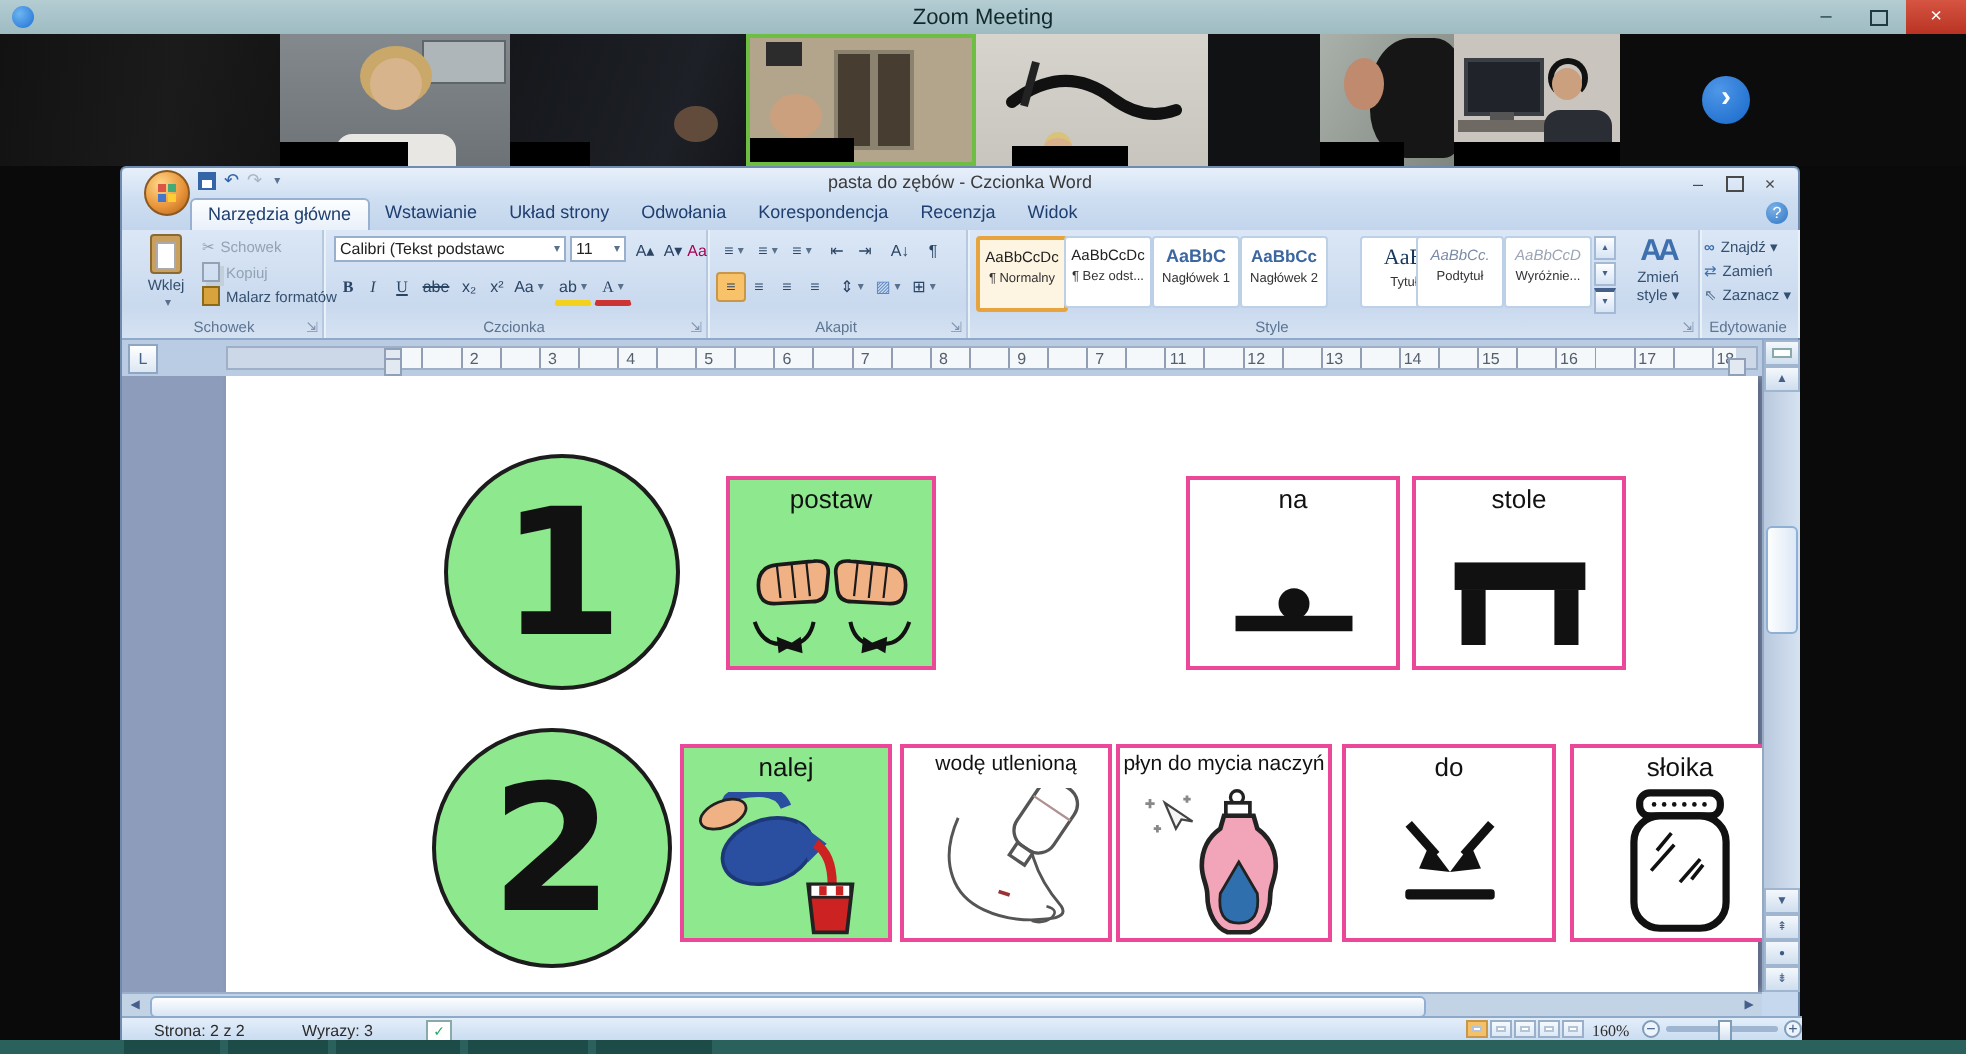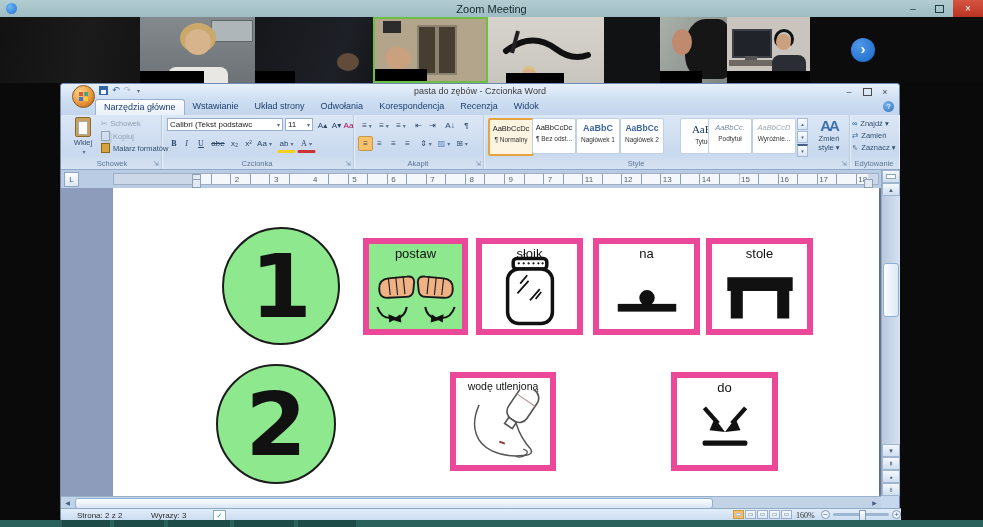--- a/index.html
+++ b/index.html
@@ -69,21 +69,21 @@
   .ruler-band{position:absolute;left:52px;top:3px;width:766px;height:12px;background:#f5f8fb;border:1px solid #9fb0c6;box-sizing:border-box;overflow:hidden;
      background-image:repeating-linear-gradient(90deg,rgba(120,135,160,0) 0 18.55px,rgba(120,135,160,.8) 18.55px 19.55px);}
   .ruler-band:before{content:"";position:absolute;left:0;top:0;bottom:0;width:82px;background:#ccd8e8;}
   .ruler-band:after{content:"";position:absolute;right:0;top:0;bottom:0;width:10px;background:#ccd8e8;}
   .rnum{position:absolute;top:1px;transform:translateX(-50%);font-size:8px;color:#55606e;background:#f5f8fb;padding:0 1px;line-height:10px;}
   .indent{position:absolute;width:7px;height:7px;background:#e3e9f1;border:1px solid #8fa0b8;}
   
   .docarea{left:0;top:104px;width:820px;height:308px;background:#8d9cbb;overflow:hidden;}
   .page{position:absolute;left:52px;top:0;width:766px;height:308px;background:#fff;box-shadow:3px 0 4px rgba(30,40,60,.45);}
   .numcircle{position:absolute;border-radius:50%;background:#8de88e;border:2px solid #1c1c1c;display:flex;align-items:center;justify-content:center;font-weight:bold;color:#111;font-family:"DejaVu Sans","Liberation Sans",sans-serif;}
-  .card{position:absolute;background:#fff;border:6px solid #ec4899;box-sizing:border-box;}
+  .card{position:absolute;background:#fff;border:2px solid #ec4899;box-sizing:border-box;}
   .card.green{background:#8de88e;}
   .card .lbl{text-align:center;font-size:13px;color:#111;margin-top:2px;white-space:nowrap;}
   .card .lbl.small{font-size:10.5px;}
   .card svg{position:absolute;left:50%;transform:translateX(-50%);bottom:1px;}
   
   .vscroll{left:820px;top:86px;width:19px;height:326px;background:linear-gradient(90deg,#b9c9de,#d5e2f1);border-left:1px solid #93a9c4;box-sizing:border-box;display:flex;flex-direction:column;}
   .sbtn{height:13px;background:linear-gradient(#f4f8fc,#cfdeee);border:1px solid #a0b6d0;box-sizing:border-box;font-size:6px;color:#44608a;display:flex;align-items:center;justify-content:center;}
   .vtrack{flex:1;position:relative;}
   .vthumb{position:absolute;left:1px;right:1px;top:67px;height:52px;background:linear-gradient(90deg,#fdfeff,#dce8f5);border:1px solid #8fb0d4;border-radius:3px;}
   .hscroll{left:0;top:412px;width:820px;height:12px;background:#c3d3e6;border-top:1px solid #9ab0ca;box-sizing:border-box;}
@@ -419,79 +419,106 @@
               <path d="M40 46 q-2 10 -10 12" fill="none" stroke="#111" stroke-width="2.2"></path>
                 <polygon points="33,54 24,60 34,63" fill="#111"></polygon>
               <path d="M60 46 q2 10 10 12" fill="none" stroke="#111" stroke-width="2.2"></path>
                 <polygon points="67,54 76,60 66,63" fill="#111"></polygon>
               <path d="M92 46 q-4 12 -14 12" fill="none" stroke="#111" stroke-width="2.2"></path>
                 <polygon points="80,54 70,58 79,63" fill="#111"></polygon>
             </g>
           </svg>
         </div>
 
-        <div class="card" style="left:363px;top:50px;width:107px;height:97px;">
-          <div class="lbl">słoik</div>
-          <svg width="70" height="72" viewBox="0 0 100 100">
-            <rect x="26" y="2" width="48" height="15" rx="5" fill="#fff" stroke="#111" stroke-width="5"></rect>
-            <circle cx="34" cy="9" r="1.6" fill="#111"></circle>
-              <circle cx="41" cy="9" r="1.6" fill="#111"></circle>
-              <circle cx="48" cy="9" r="1.6" fill="#111"></circle>
-              <circle cx="55" cy="9" r="1.6" fill="#111"></circle>
-              <circle cx="62" cy="9" r="1.6" fill="#111"></circle>
-              <circle cx="68" cy="9" r="1.6" fill="#111"></circle>
-            <rect x="18" y="17" width="64" height="78" rx="16" fill="#fff" stroke="#111" stroke-width="5"></rect>
-            <path d="M36 38 l10 -12 M32 52 l16 -18 M50 62 l14 -16 M58 60 l8 -10" stroke="#111" stroke-width="2.5" fill="none"></path>
-          </svg>
-        </div>
 
         <div class="card" style="left:480px;top:50px;width:107px;height:97px;">
           <div class="lbl">na</div>
           <svg width="86" height="62" viewBox="0 0 100 70">
             <circle cx="50" cy="36" r="9" fill="#111"></circle>
             <rect x="16" y="43" width="68" height="9" fill="#111"></rect>
           </svg>
         </div>
 
         <div class="card" style="left:593px;top:50px;width:107px;height:97px;">
           <div class="lbl">stole</div>
           <svg width="86" height="62" viewBox="0 0 100 70">
             <rect x="12" y="12" width="76" height="16" fill="#111"></rect>
             <rect x="16" y="28" width="14" height="32" fill="#111"></rect>
             <rect x="70" y="28" width="14" height="32" fill="#111"></rect>
           </svg>
         </div>
 
+        <div class="card green" style="left:227px;top:184px;width:106px;height:99px;">
+          <div class="lbl">nalej</div>
+          <svg width="94" height="72" viewBox="0 0 100 78">
+            <path d="M24 14 q-14 -12 6 -14 q16 -2 20 8" stroke="#2b4fa0" stroke-width="6" fill="none"></path>
+            <ellipse cx="40" cy="32" rx="25" ry="17" fill="#2b4fa0" stroke="#1d3878" stroke-width="2" transform="rotate(-18 40 32)"></ellipse>
+            <path d="M56 16 l16 12 -10 10 z" fill="#2b4fa0"></path>
+            <ellipse cx="16" cy="12" rx="13" ry="7" fill="#f0b184" stroke="#222" stroke-width="1.5" transform="rotate(-22 16 12)"></ellipse>
+            <path d="M66 28 q9 6 9 22" stroke="#cc2222" stroke-width="5" fill="none"></path>
+            <path d="M62 50 h24 l-3 26 h-18 z" fill="#cc2222" stroke="#222" stroke-width="2"></path>
+            <rect x="63" y="50" width="22" height="7" fill="#fff" stroke="#222" stroke-width="1.5"></rect>
+            <rect x="68" y="51" width="4" height="5" fill="#cc2222"></rect>
+              <rect x="77" y="51" width="4" height="5" fill="#cc2222"></rect>
+          </svg>
+        </div>
 
         <div class="card" style="left:337px;top:184px;width:106px;height:99px;">
           <div class="lbl small">wodę utlenioną</div>
           <svg width="92" height="74" viewBox="0 0 100 80">
             <path d="M24 16 q-8 18 -3 32 q4 12 17 18 q15 7 34 5 q12 -1 8 -7 q-11 -13 -15 -26 q-3 -10 -9 -13" fill="none" stroke="#555" stroke-width="1.6"></path>
             <path d="M72 64 q7 2 3 6 q-5 4 -11 2" fill="none" stroke="#555" stroke-width="1.4"></path>
             <g transform="rotate(34 66 24)">
               <rect x="54" y="-6" width="24" height="40" rx="10" fill="#fff" stroke="#555" stroke-width="1.8"></rect>
               <rect x="61" y="34" width="10" height="8" fill="#fff" stroke="#555" stroke-width="1.8"></rect>
               <line x1="54" y1="8" x2="78" y2="8" stroke="#b09090" stroke-width="1.2"></line>
             </g>
             <path d="M46 56 l6 2" stroke="#933" stroke-width="2"></path>
           </svg>
         </div>
 
+        <div class="card" style="left:445px;top:184px;width:108px;height:99px;">
+          <div class="lbl small">płyn do mycia naczyń</div>
+          <svg width="96" height="74" viewBox="0 0 100 80">
+            <g stroke="#777" stroke-width="1.5">
+              <path d="M18 8 l6 14 3 -5 6 1 z" fill="#f4f4f4" stroke="#444" stroke-width="1.2"></path>
+              <path d="M10 6 v5 M7.5 8.5 h5 M30 4 v4 M28 6 h4 M14 20 v4 M12 22 h4" stroke="#888" fill="none"></path>
+            </g>
+            <circle cx="57" cy="5" r="3.5" fill="#fff" stroke="#222" stroke-width="1.8"></circle>
+            <rect x="51" y="8" width="13" height="7" fill="#fff" stroke="#222" stroke-width="2"></rect>
+            <path d="M50 15 h16 l2 7 c7 5 10 12 10 20 c0 7 -3 10 -3 16 c0 10 -5 18 -11 20 h-12 c-6 -2 -11 -10 -11 -20 c0 -6 -3 -9 -3 -16 c0 -8 3 -15 10 -20 z" fill="#f2a4b8" stroke="#222" stroke-width="2.5"></path>
+            <path d="M58 40 l10 17 q2 16 -10 16 q-12 0 -10 -16 z" fill="#2f6fae" stroke="#222" stroke-width="1.5"></path>
+          </svg>
+        </div>
 
         <div class="card" style="left:558px;top:184px;width:107px;height:99px;">
           <div class="lbl">do</div>
           <svg width="86" height="64" viewBox="0 0 100 72">
             <line x1="26" y1="8" x2="42" y2="26" stroke="#111" stroke-width="5"></line>
             <polygon points="38,20 50,36 32,34" fill="#111"></polygon>
             <line x1="74" y1="8" x2="58" y2="26" stroke="#111" stroke-width="5"></line>
             <polygon points="62,20 50,36 68,34" fill="#111"></polygon>
             <rect x="24" y="46" width="52" height="6" rx="2" fill="#111"></rect>
           </svg>
         </div>
 
+        <div class="card" style="left:672px;top:184px;width:110px;height:99px;">
+          <div class="lbl">słoika</div>
+          <svg width="72" height="74" viewBox="0 0 100 100">
+            <rect x="22" y="2" width="56" height="16" rx="7" fill="#fff" stroke="#111" stroke-width="5"></rect>
+            <circle cx="32" cy="10" r="1.6" fill="#111"></circle>
+              <circle cx="39" cy="10" r="1.6" fill="#111"></circle>
+              <circle cx="46" cy="10" r="1.6" fill="#111"></circle>
+              <circle cx="53" cy="10" r="1.6" fill="#111"></circle>
+              <circle cx="60" cy="10" r="1.6" fill="#111"></circle>
+              <circle cx="67" cy="10" r="1.6" fill="#111"></circle>
+            <rect x="18" y="18" width="64" height="78" rx="18" fill="#fff" stroke="#111" stroke-width="5"></rect>
+            <path d="M34 42 l10 -12 M30 56 l16 -18 M50 64 l14 -16 M58 62 l8 -10" stroke="#111" stroke-width="2.5" fill="none"></path>
+          </svg>
+        </div>
 
       </div>
     </div>
 
     <div class="abs vscroll">
       <span class="sbtn">
           <span style="width:8px;height:3px;background:#fff;border:1px solid #8aa;"></span>
         </span>
       <span class="sbtn">▲</span>
       <div class="vtrack">

